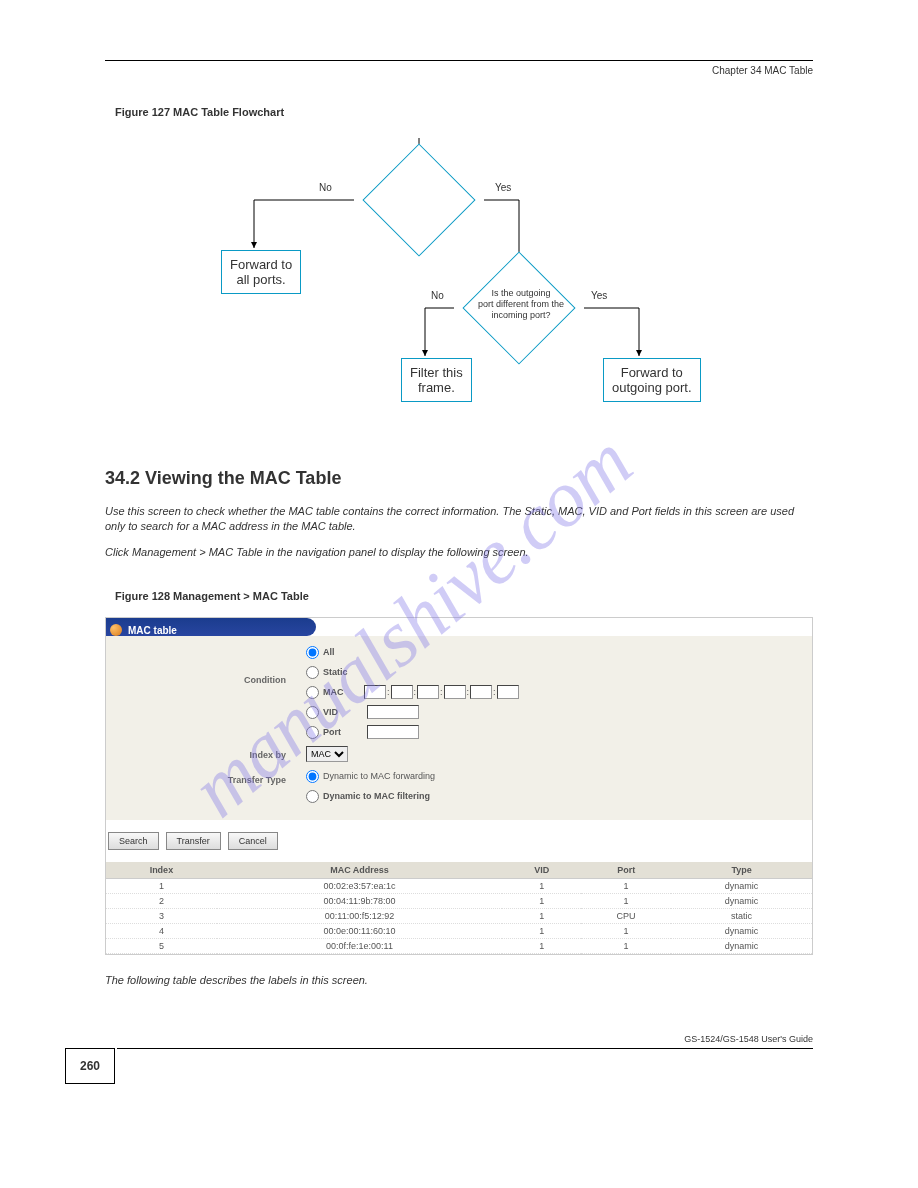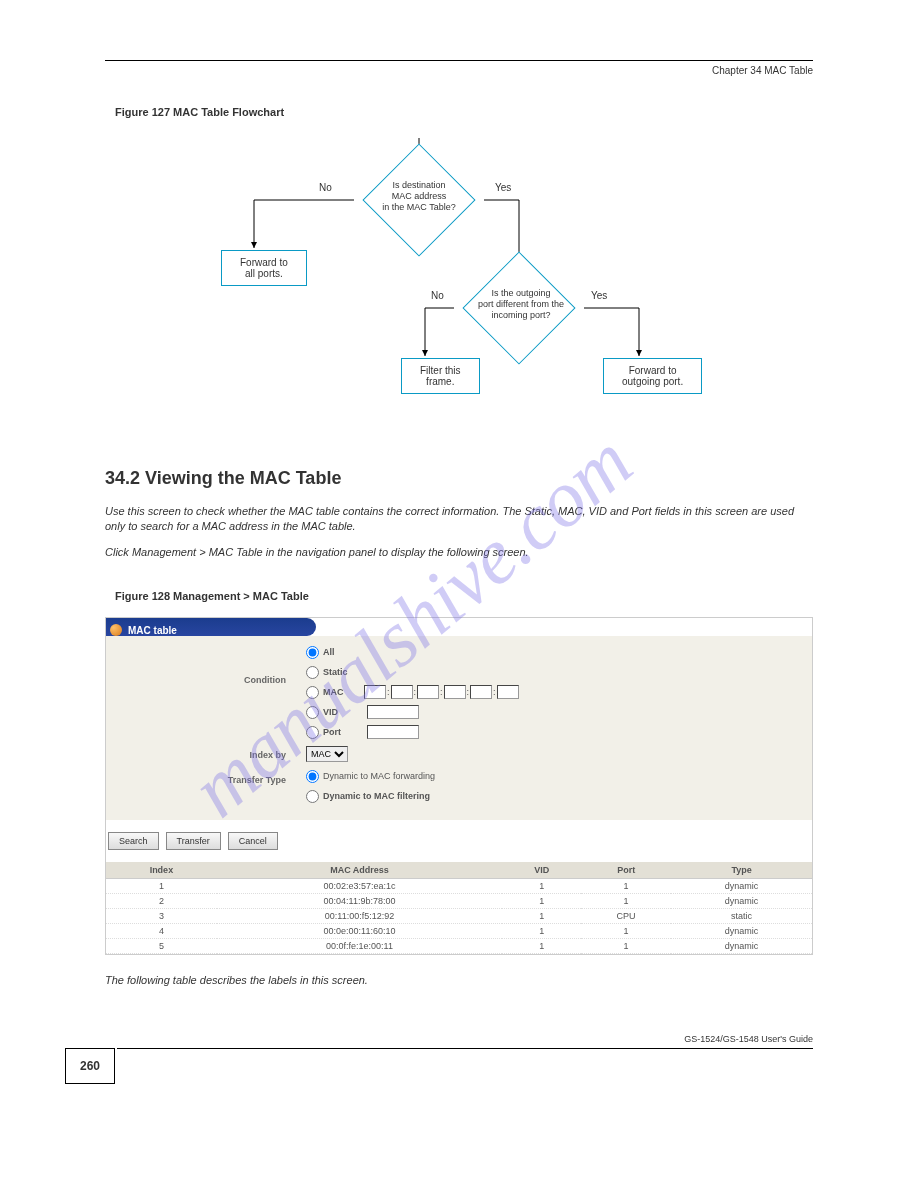--- a/index.html
+++ b/index.html
@@ -6,21 +6,21 @@
   body { font-family: Arial, sans-serif; font-size: 11px; background: #fff; color: #333; margin: 0; padding: 0; }
   .page { width: 918px; margin: 0 auto; position: relative; }
   .hr-top { margin: 60px 105px 0 105px; border-top: 1px solid #000; }
   .chapter-header { margin: 4px 105px 0 4px; text-align: right; font-size: 10px; }
   
   .figure-caption { font-size: 11px; font-weight: bold; margin-left: 115px; margin-top: 30px; }
   
   .flowchart { position: relative; margin: 20px auto 0 auto; width: 520px; height: 290px; }
   .diamond { width: 120px; height: 80px; transform: rotate(45deg); border: 1.5px solid #0a9ac5; position: absolute; background: #fff; }
   .diamond-label { position: absolute; text-align: center; font-size: 9px; line-height: 1.2; width: 140px; }
-  .box-p { border: 1.5px solid #0a9ac5; position: absolute; background: #fff; font-size: 10px; text-align: center; padding: 6px 18px; }
+  .box-p { border: 1.5px solid #0a9ac5; position: absolute; background: #fff; font-size: 13px; text-align: center; padding: 6px 8px; }
   .yn { position: absolute; font-size: 10px; }
   
   svg.arrows { position: absolute; top: 0; left: 0; pointer-events: none; }
   
   .section-heading { font-size: 18px; font-weight: bold; margin: 40px 0 15px 105px; }
   .body-text { font-size: 11px; line-height: 1.4; margin: 0 105px 10px 105px; font-style: italic; }
   
   .screenshot { border: 1px solid #ccc; margin: 15px 105px 0 105px; background: #fff; }
   .bar { background: linear-gradient(to bottom, #1b3c8e, #2845a0); color: #fff; font-size: 10px; font-weight: bold; height: 18px; display: flex; align-items: flex-end; width: 210px; border-radius: 0 9px 9px 0; }
   .bar-dot { width: 12px; height: 12px; border-radius: 50%; background: radial-gradient(circle at 30% 30%, #ffc069, #d87a1a); margin: 0 6px 0 4px; display: inline-block; }
@@ -92,25 +92,20 @@
       <polyline points="155,62 55,62 55,110" fill="none" stroke="#000" marker-end="url(#ah)"></polyline>
 
       <polyline points="285,62 320,62 320,130" fill="none" stroke="#000" marker-end="url(#ah)"></polyline>
 
       <polyline points="255,170 226,170 226,218" fill="none" stroke="#000" marker-end="url(#ah)"></polyline>
 
       <polyline points="385,170 440,170 440,218" fill="none" stroke="#000" marker-end="url(#ah)"></polyline>
     </svg>
 
     <div class="diamond" style="left:180px; top:22px; width:80px; height:80px;"></div>
-    <div class="diamond-label" style="left:150px; top:42px;">
-      <span style="white-space:pre-line;">Is destination
-MAC address
-in the MAC Table?</span>
-    </div>
     <span class="yn" style="left:120px; top:44px;">No</span>
     <span class="yn" style="left:296px; top:44px;">Yes</span>
 
     <div class="box-p" style="left:22px; top:112px;">
       <span style="white-space:pre-line;">Forward to
 all ports.</span>
     </div>
 
     <div class="diamond" style="left:280px; top:130px; width:80px; height:80px;"></div>
     <div class="diamond-label" style="left:252px; top:150px; width:140px;">

